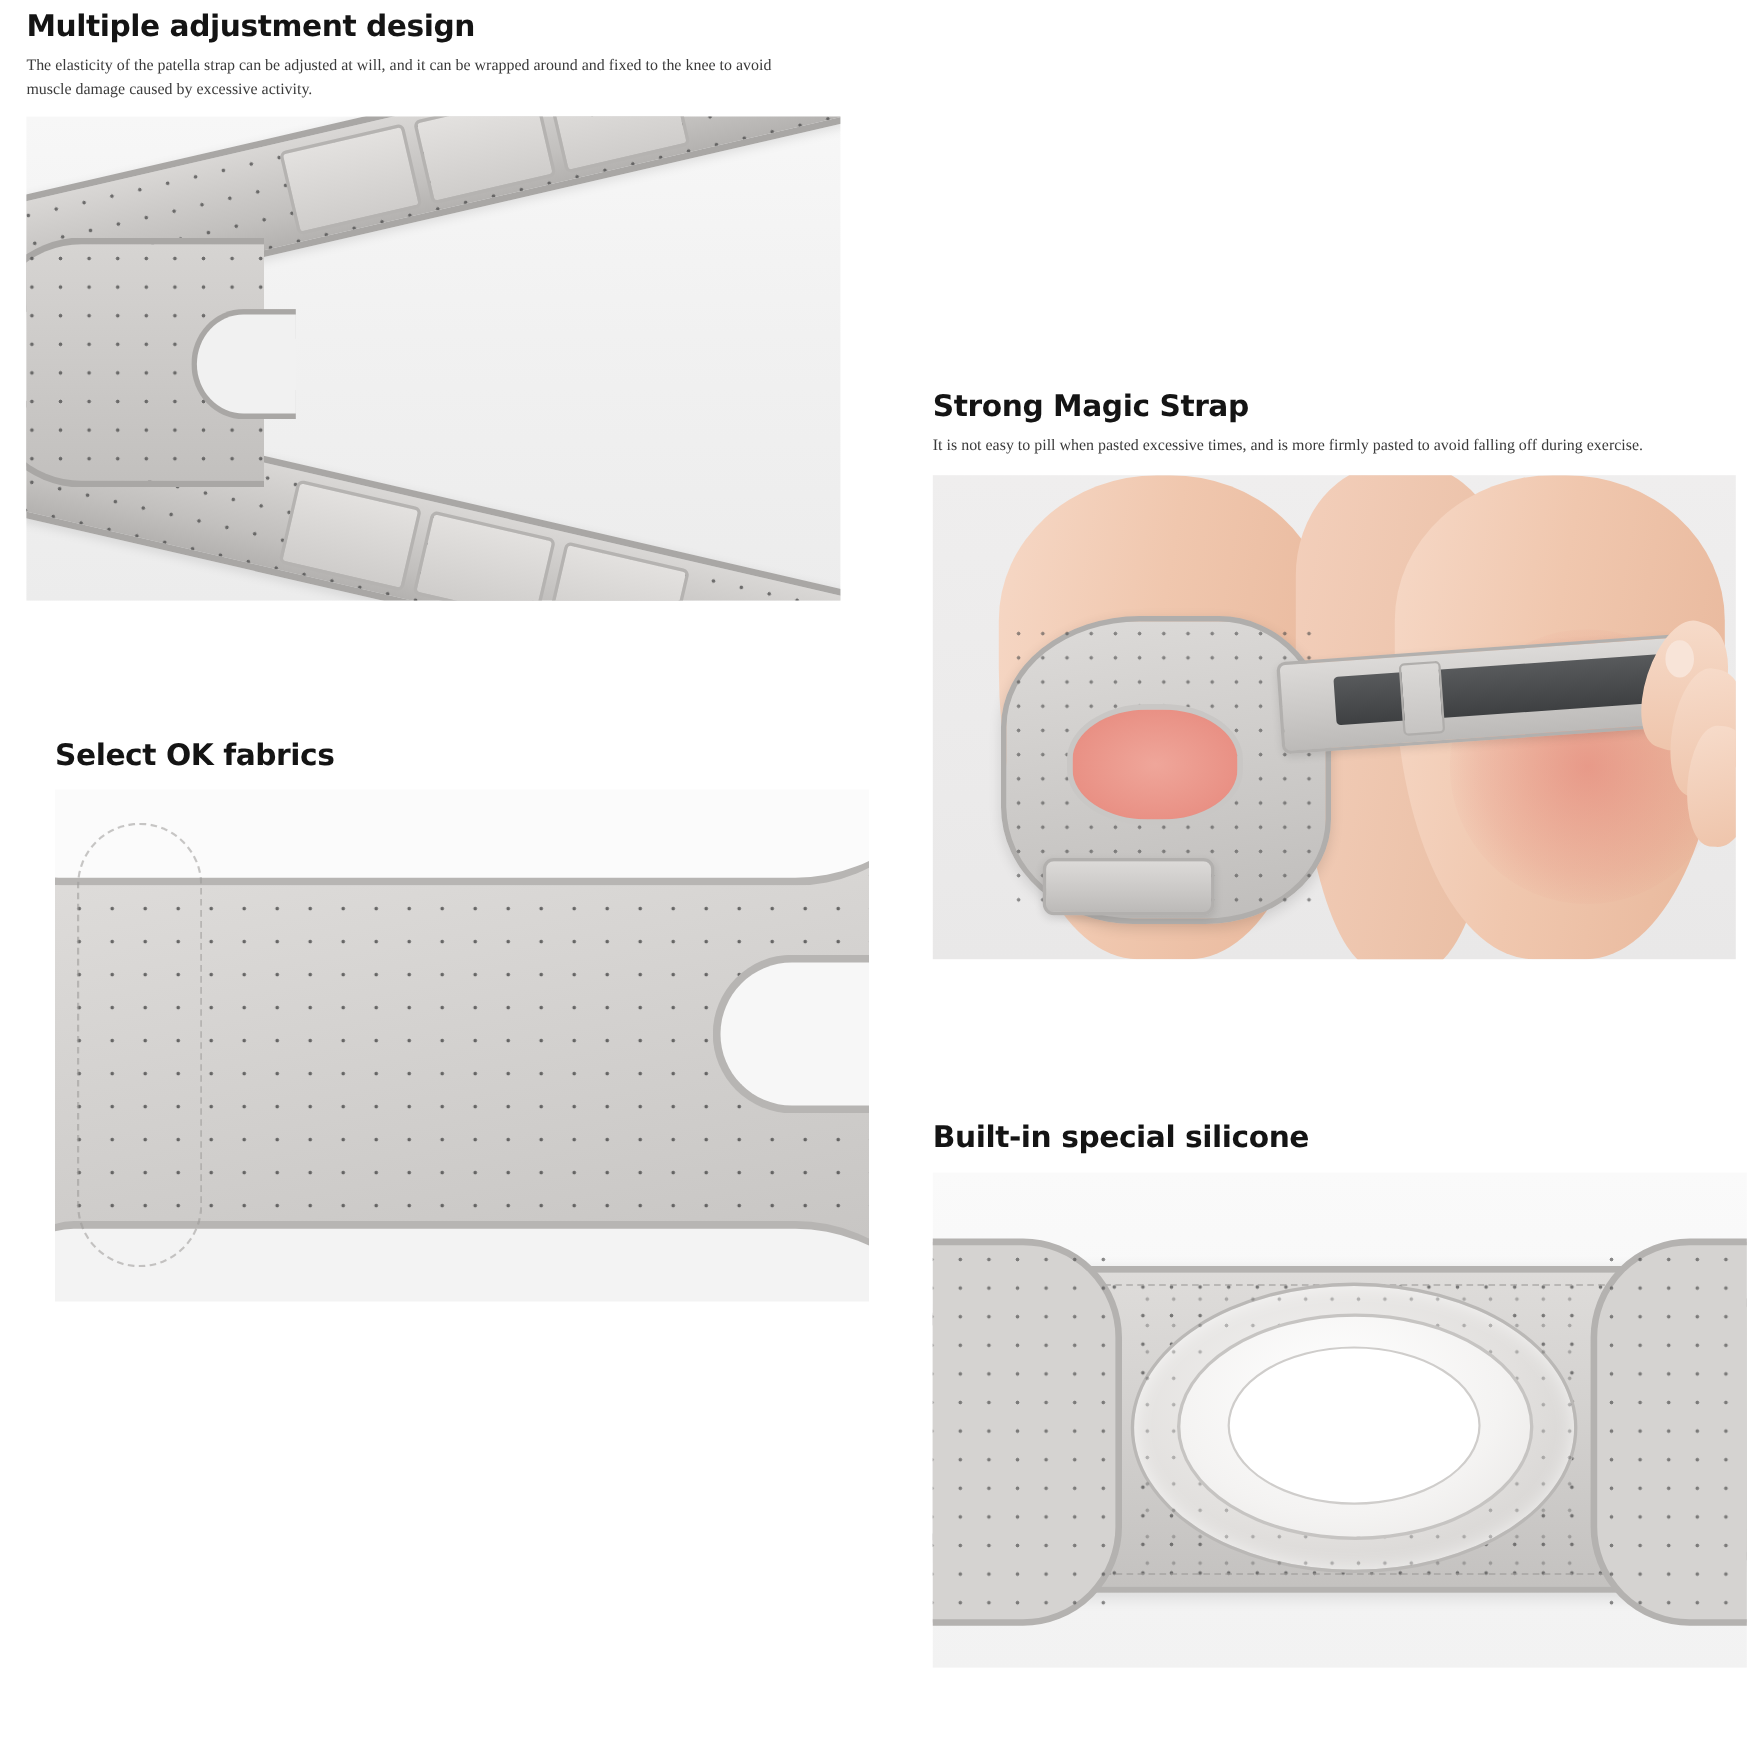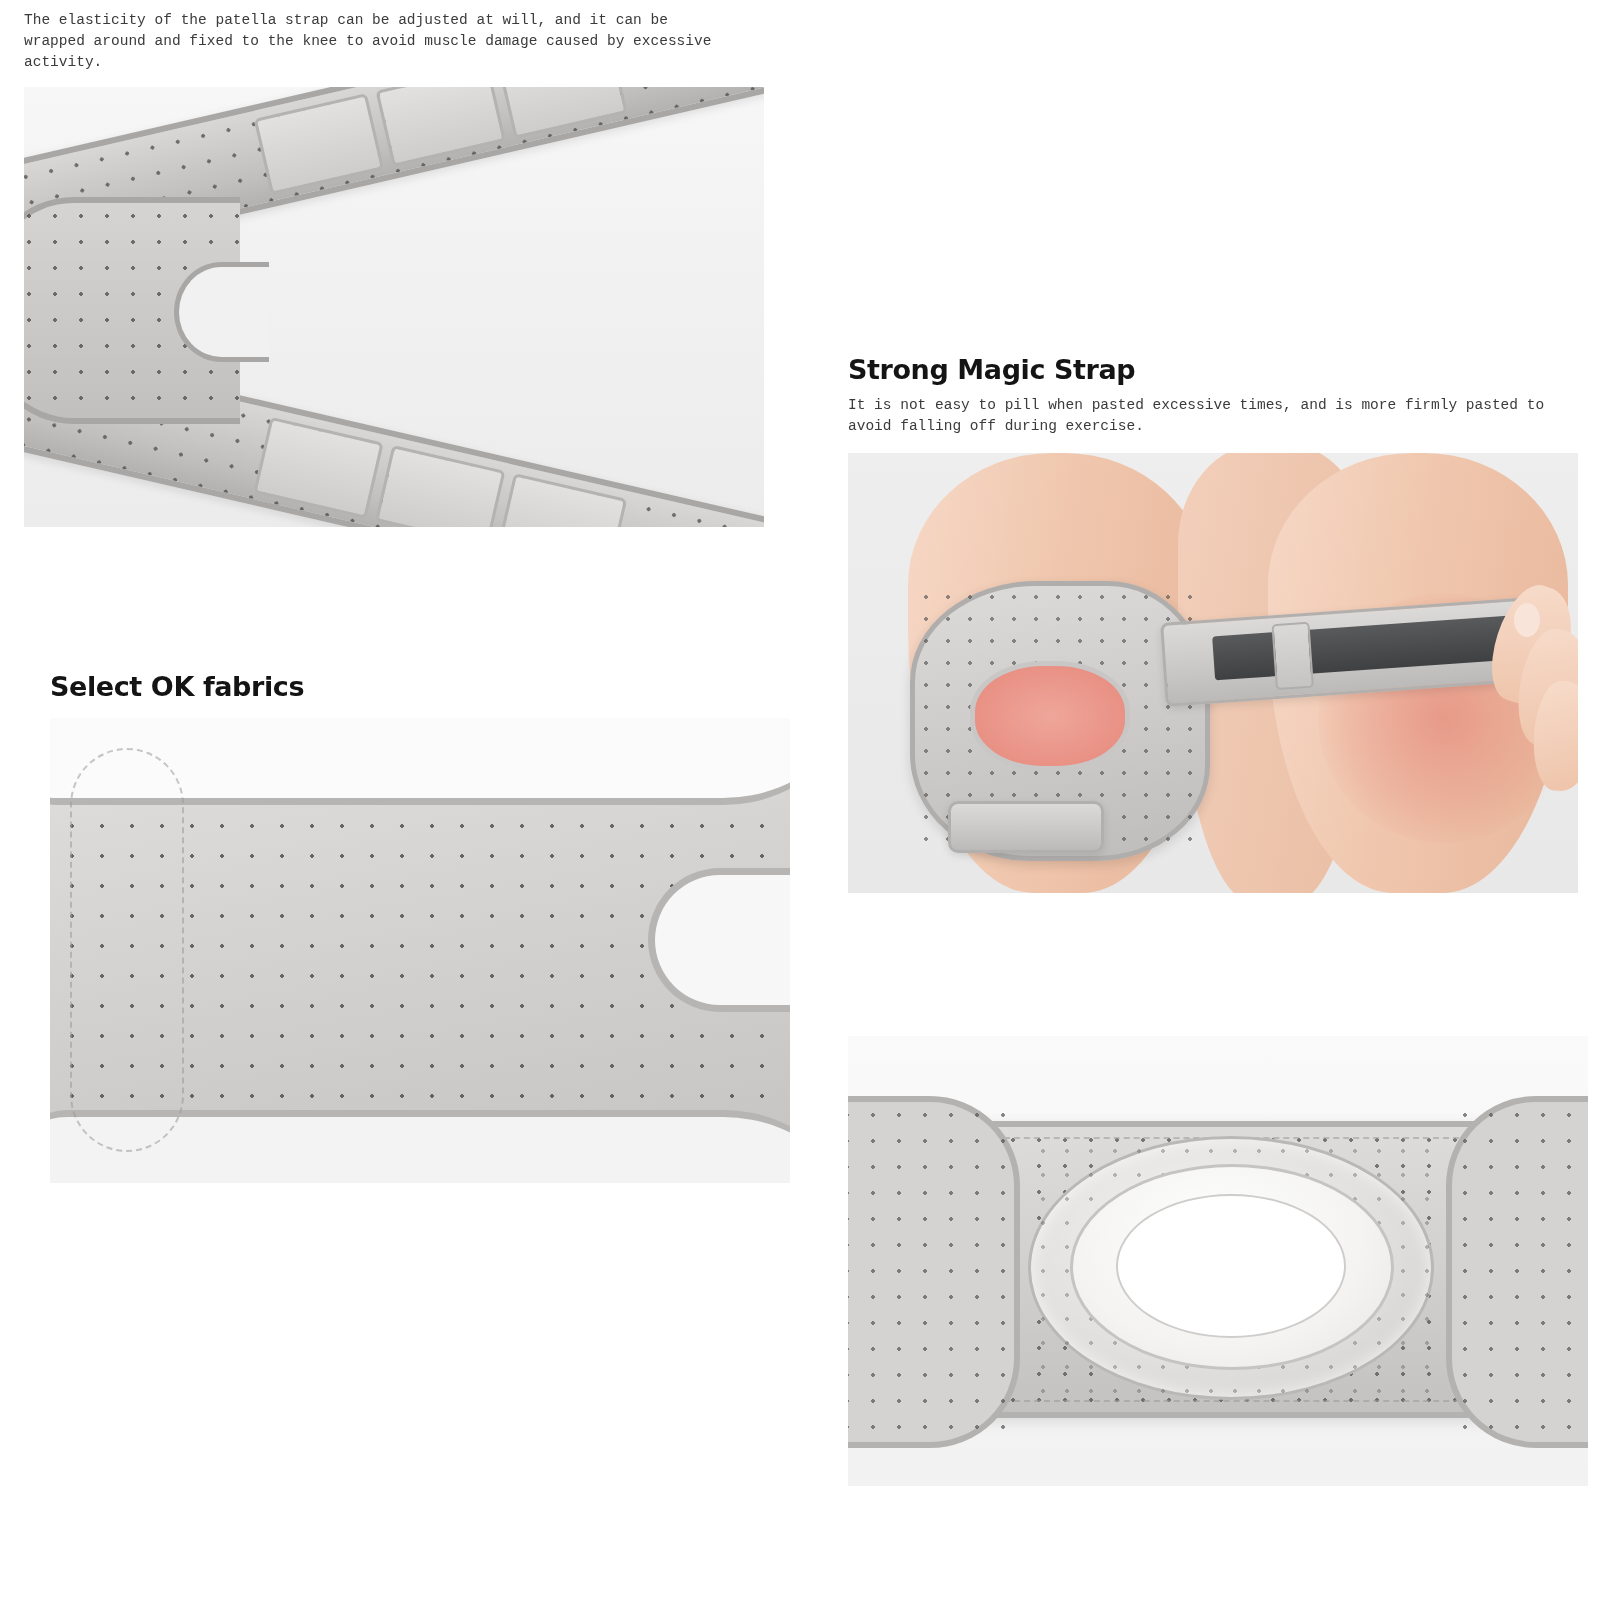--- a/index.html
+++ b/index.html
@@ -23,21 +23,21 @@
     font-family: "DejaVu Sans", sans-serif;
     font-weight: bold;
     font-size: 27px;
     letter-spacing: -0.4px;
     color: #141414;
     margin: 0 0 10px 0;
     line-height: 1.1;
   }
 
   .feature-desc {
-    font-family: Liberation Mono, monospace;
+    font-family: Liberation Serif, serif;
     font-size: 14.5px;
     color: #3b3b3b;
     line-height: 1.45;
     margin: 0;
     max-width: 700px;
   }
 
   .photo {
     position: relative;
     overflow: hidden;
@@ -162,20 +162,21 @@
     position: absolute;
     border-radius: 50%;
     background: #ffffff;
     border: 2px solid #cfcdcb;
   }
 </style>
 </head>
 <body>
 
 <section class="feature" id="panel-adjustment">
+  <h2 class="feature-title">Multiple adjustment design</h2>
   <p class="feature-desc">The elasticity of the patella strap can be adjusted at will, and it can be wrapped around and fixed to the knee to avoid muscle damage caused by excessive activity.</p>
 
   <div class="photo" id="photo-adjustment">
 
     <div class="strap-arm" style="left:-60px; top:86px; width:820px; height:92px; transform: rotate(-13deg); transform-origin: left center;">
       <div class="perf"></div>
       <div class="velcro-pad" style="left:300px; top:8px; width:110px; height:72px;"></div>
       <div class="velcro-pad" style="left:425px; top:8px; width:110px; height:72px;"></div>
       <div class="velcro-pad" style="left:550px; top:8px; width:110px; height:72px;"></div>
     </div>
@@ -235,20 +236,21 @@
 
     <div style="position:absolute; left:-40px; top:392px; width:860px; height:140px; background:#f3f3f3; border-top:7px solid #b7b5b3; border-radius:140px 360px 0 0;"></div>
 
     <div style="position:absolute; left:598px; top:150px; width:230px; height:130px; background:#f7f7f7; border:7px solid #b7b5b3; border-right:none; border-radius:110px 0 0 110px;"></div>
 
     <div class="stitch" style="left:20px; top:30px; width:110px; height:400px; border-radius:60px; border-style:dashed;"></div>
   </div>
 </section>
 
 <section class="feature" id="panel-silicone">
+  <h2 class="feature-title">Built-in special silicone</h2>
 
   <div class="photo" id="photo-silicone">
     <div class="sil-band" style="left:-10px; top:85px; width:760px; height:285px;">
       <div class="perf" style="background-size:26px 26px; opacity:.7;"></div>
       <div class="stitch" style="left:10px; top:10px; right:10px; bottom:10px; border-radius:110px / 62px;"></div>
     </div>
     <div class="sil-ring-outer" style="left:180px; top:100px; width:400px; height:258px;">
       <div class="perf" style="background-size:24px 24px; opacity:.35;"></div>
     </div>
     <div class="sil-ring-inner" style="left:222px; top:128px; width:318px; height:200px;"></div>

